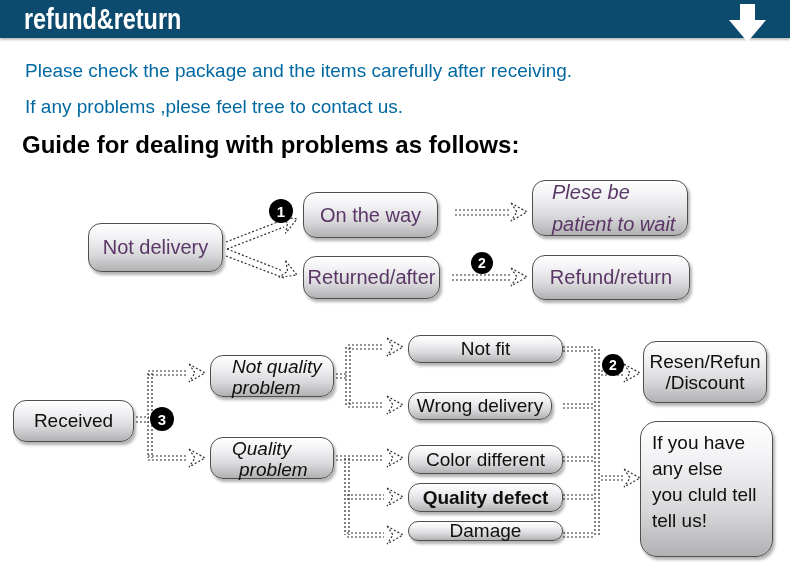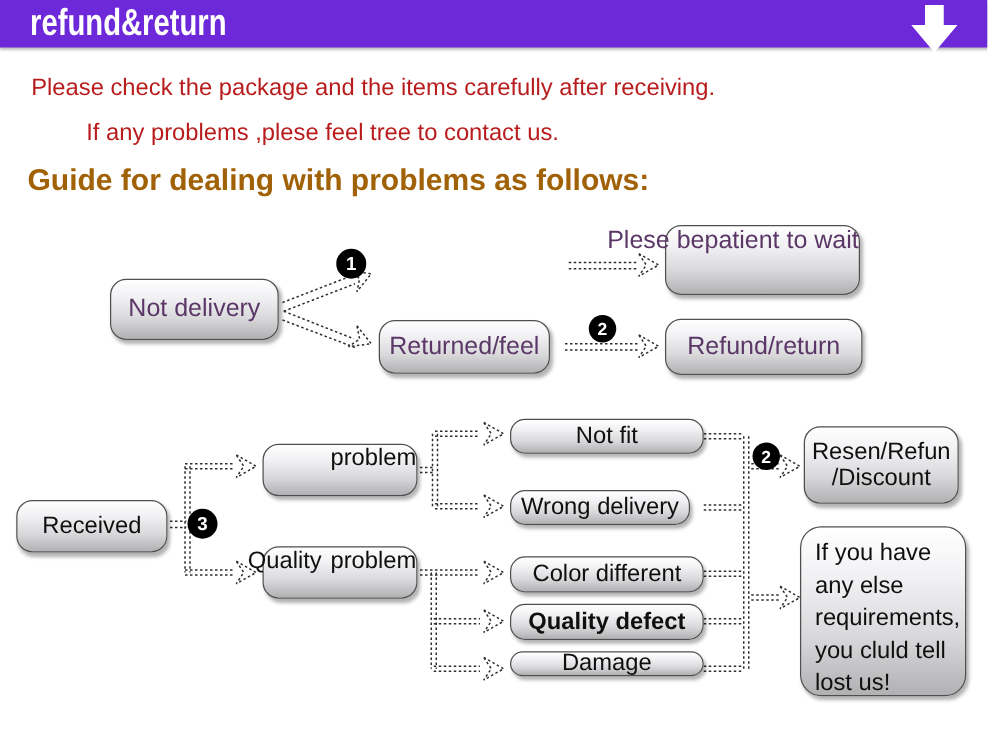--- a/index.html
+++ b/index.html
@@ -2,51 +2,51 @@
 <html><head>
 <meta charset="utf-8">
 <style>
   html,body{margin:0;padding:0;}
   body{
     width:790px;height:585px;position:relative;overflow:hidden;
     background:#ffffff;color:#1c1c1c;
     font-family:"Liberation Sans",sans-serif;
   }
   
-  .bar{position:absolute;left:0;top:0;width:790px;height:38px;background:#6d28d9;box-shadow:0 2px 2px rgba(0,0,0,.25);}
+  .bar{position:absolute;left:0;top:0;width:790px;height:38px;background:#0c4a6e;box-shadow:0 2px 2px rgba(0,0,0,.25);}
   .bar h1{
     margin:0;position:absolute;left:24px;top:0;height:38px;line-height:38px;
     font-size:30px;font-weight:bold;color:#fff;letter-spacing:0px;
     transform:scaleX(.78);transform-origin:0 50%;white-space:nowrap;
   }
   .hdr-arrow{position:absolute;left:727px;top:2px;}
   
-  .intro{position:absolute;left:25px;margin:0;font-size:19px;color:#b91c1c;white-space:nowrap;}
+  .intro{position:absolute;left:25px;margin:0;font-size:19px;color:#0369a1;white-space:nowrap;}
   .i1{top:60px;}
-  .i2{top:96px;margin-left:44px;}
-  .guide{position:absolute;left:22px;top:131px;margin:0;font-size:24px;font-weight:bold;color:#a16207;white-space:nowrap;}
+  .i2{top:96px;}
+  .guide{position:absolute;left:22px;top:131px;margin:0;font-size:24px;font-weight:bold;color:#000000;white-space:nowrap;}
   
   .chart{position:absolute;left:0;width:790px;}
   .c1{top:175px;height:145px;}
   .c2{top:325px;height:260px;}
   .overlay{position:absolute;left:0;top:0;}
   .dash path{stroke:#2e2e2e;stroke-width:1.2;fill:none;stroke-dasharray:2 2;}
   .dash path.hd{fill:#ffffff;}
   
   .node{
     position:absolute;box-sizing:border-box;
     border:1.5px solid #4f4f4f;border-radius:13px;
     background:linear-gradient(180deg,#ffffff 0%,#f1f0f3 30%,#d9d8db 65%,#b1b0b3 100%);
     box-shadow:2px 3px 3px rgba(0,0,0,.30);
     display:flex;align-items:center;justify-content:center;
     font-size:19px;line-height:1.12;white-space:nowrap;
   }
   .c1 .node{color:#5a3766;font-size:20px;}
   .c2 .node{color:#0f0f0f;}
-  .twoline{flex-direction:row;align-items:flex-start;justify-content:flex-end;}
+  .twoline{flex-direction:column;align-items:flex-start;justify-content:space-between;font-style:italic;}
   .resend{flex-direction:column;align-items:center;}
   .anything{
     flex-direction:column;align-items:flex-start;justify-content:flex-start;
     padding:8px 2px 0 11px;border-radius:17px;line-height:26px;font-size:19px;
   }
   .badge{
     position:absolute;background:#000;color:#fff;border-radius:50%;
     display:flex;align-items:center;justify-content:center;font-weight:bold;
   }
 </style>
@@ -94,28 +94,31 @@
           <path class="hd" d="M-16,-9 L0,0 L-16,9 L-10,0 Z"></path>
         </g>
     </svg>
 
     <div class="node" style="left:88px;top:48px;width:135px;height:49px">
       <span>Not delivery</span>
     </div>
 
     <div class="badge" style="left:269px;top:24px;width:24px;height:24px;font-size:15px">1</div>
 
+    <div class="node" style="left:303px;top:17px;width:135px;height:46px">
+      <span>On the way</span>
+    </div>
 
     <div class="node twoline" style="left:532px;top:5px;width:156px;height:56px;padding-left:19px">
       <span>Plese be</span>
       <span>patient to wait</span>
     </div>
 
     <div class="node" style="left:303px;top:81px;width:137px;height:43px">
-      <span>Returned/feel</span>
+      <span>Returned/after</span>
     </div>
 
     <div class="badge" style="left:471px;top:77px;width:22px;height:22px;font-size:14px">2</div>
 
     <div class="node" style="left:532px;top:80px;width:158px;height:45px">
       <span>Refund/return</span>
     </div>
   </section>
 
   <section class="chart c2">
@@ -195,20 +198,21 @@
         </g>
     </svg>
 
     <div class="node" style="left:13px;top:75px;width:121px;height:42px">
       <span>Received</span>
     </div>
 
     <div class="badge" style="left:150px;top:82px;width:24px;height:24px;font-size:15px">3</div>
 
     <div class="node twoline" style="left:210px;top:30px;width:124px;height:42px;padding-left:21px">
+      <span>Not quality</span>
       <span>problem</span>
     </div>
 
     <div class="node twoline" style="left:210px;top:112px;width:124px;height:42px;padding-left:21px">
       <span>Quality</span>
       <span style="padding-left:7px">problem</span>
     </div>
 
     <div class="node" style="left:408px;top:10px;width:155px;height:28px;border-radius:12px">
       <span>Not fit</span>
@@ -233,19 +237,18 @@
     <div class="badge" style="left:602px;top:29px;width:22px;height:22px;font-size:14px">2</div>
 
     <div class="node resend" style="left:643px;top:16px;width:124px;height:62px">
       <span>Resen/Refun</span>
       <span>/Discount</span>
     </div>
 
     <div class="node anything" style="left:640px;top:96px;width:133px;height:136px">
       <span>If you have</span>
       <span>any else</span>
-      <span>requirements,</span>
       <span>you cluld tell</span>
-      <span>lost us!</span>
+      <span>tell us!</span>
     </div>
   </section>
 
 </div>
 
 </body></html>

